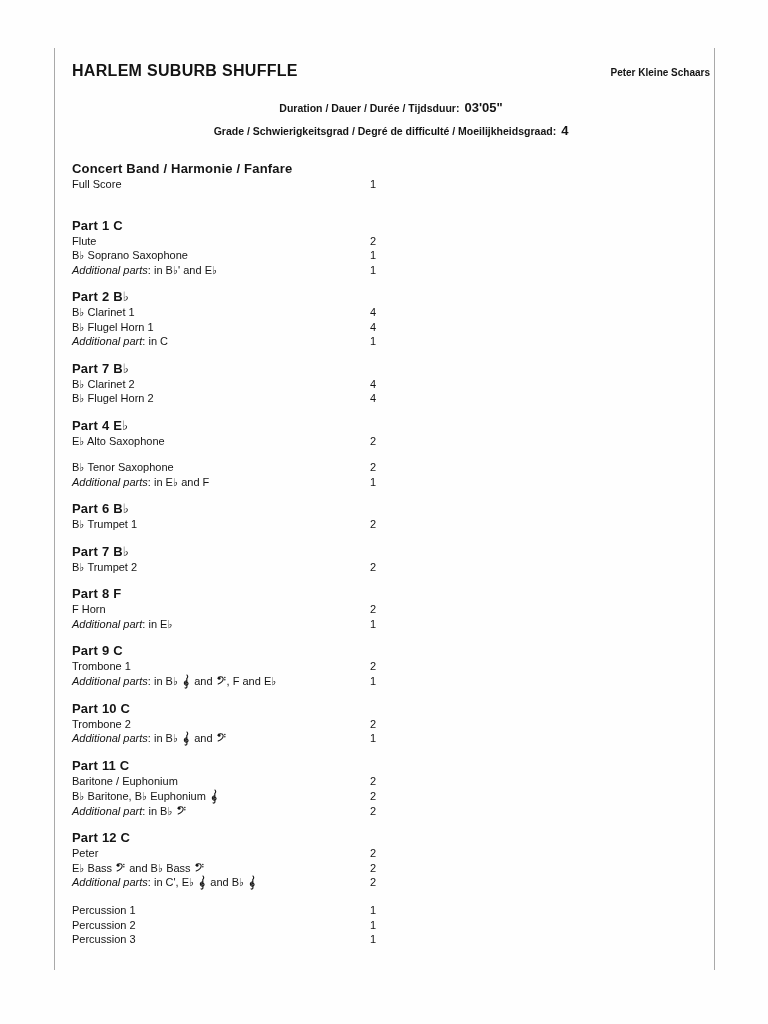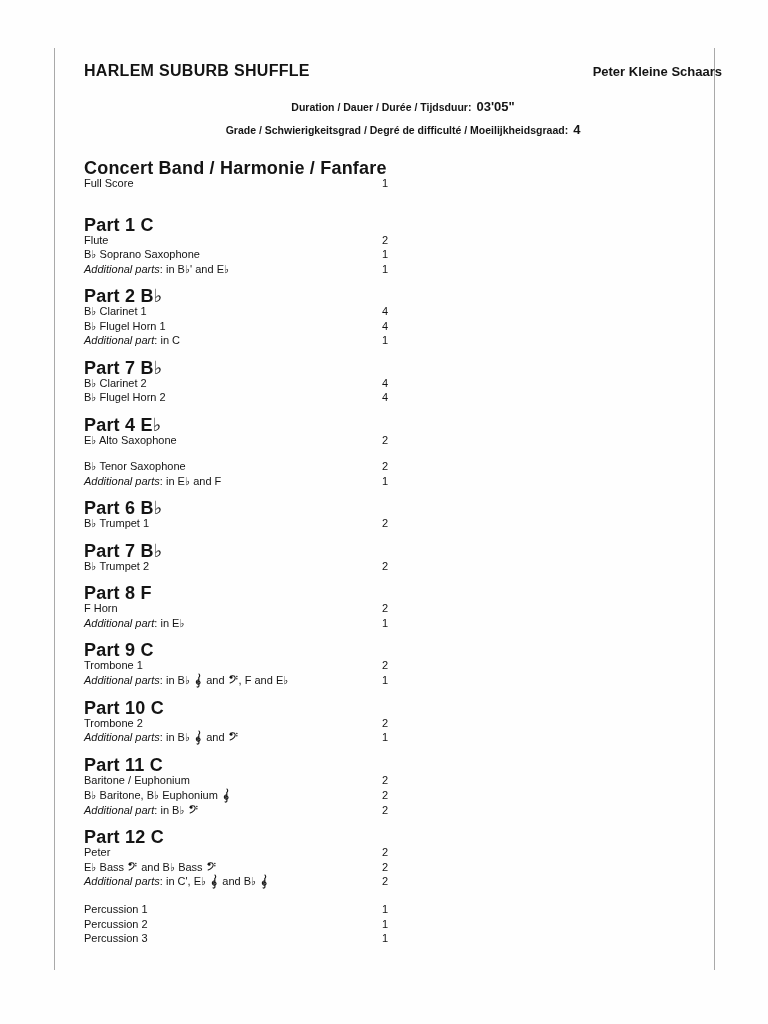--- a/index.html
+++ b/index.html
@@ -5,32 +5,32 @@
   html,body{margin:0;padding:0;}
   body{
     width:768px;height:1024px;background:#ffffff;
     font-family:"Liberation Sans","DejaVu Sans",sans-serif;
     color:#141414;-webkit-font-smoothing:antialiased;
   }
   .page{position:relative;width:768px;height:1024px;overflow:hidden;background:#fefefe;}
   .rule{position:absolute;top:48px;width:1px;height:922px;background:#a9a9a9;}
   .rule.left{left:54px;}
   .rule.right{left:714px;}
-  .content{position:absolute;left:84px;top:62px;width:638px;}
+  .content{position:absolute;left:72px;top:62px;width:638px;}
   .title-row{display:flex;justify-content:space-between;align-items:baseline;}
   .title{font-size:16px;font-weight:700;line-height:18px;letter-spacing:.3px;}
-  .composer{font-size:13px;font-weight:700;line-height:18px;}
+  .composer{font-size:10px;font-weight:700;line-height:18px;}
   .meta{margin-top:19px;text-align:center;}
   .meta-line{font-size:10.5px;font-weight:700;line-height:13px;margin-top:9px;white-space:nowrap;}
   .meta-value{font-size:13px;font-weight:700;margin-left:5px;}
   .parts-list{margin-top:23px;}
   .section{margin-top:12px;}
   .section:nth-child(2){margin-top:26px;}
   .section.no-heading{margin-top:13px;}
-  .sec-heading{font-size:18px;font-weight:700;line-height:16px;letter-spacing:.2px;}
+  .sec-heading{font-size:13px;font-weight:700;line-height:16px;letter-spacing:.2px;}
   .row{position:relative;font-size:11px;line-height:14.5px;}
   .lab{white-space:nowrap;}
   .lab i{font-style:italic;}
   .qty{position:absolute;left:294px;top:0;width:14px;text-align:center;font-size:11px;}
   .clef{display:inline-block;}
   .clef-treble{width:8px;height:15px;vertical-align:-4px;margin:0 1px;}
   .clef-bass{width:9px;height:10px;vertical-align:0px;margin:0 1px;}
 </style>
 </head>
 <body>

